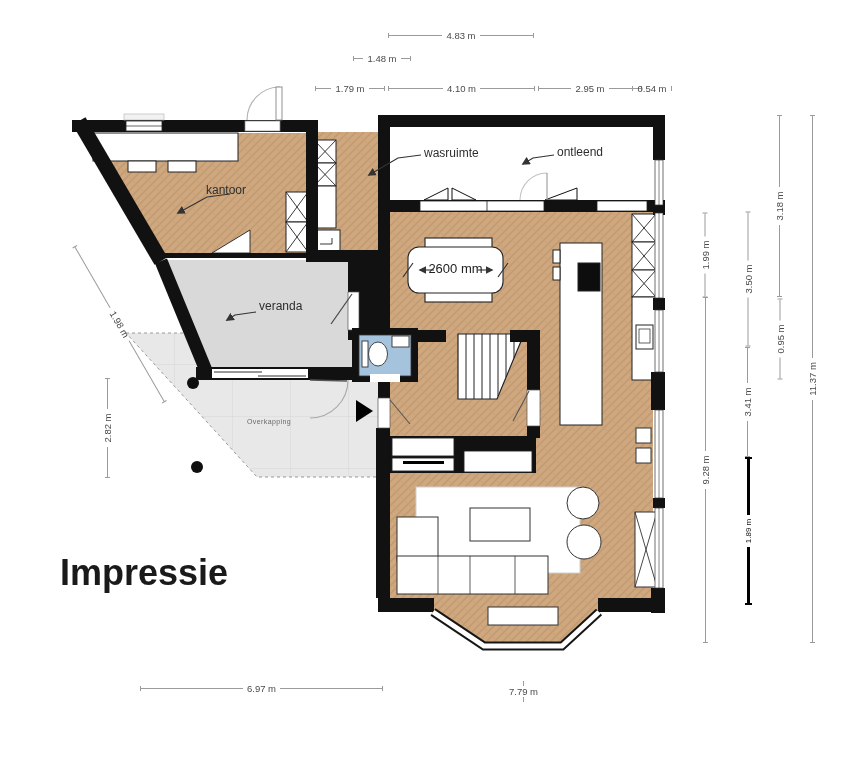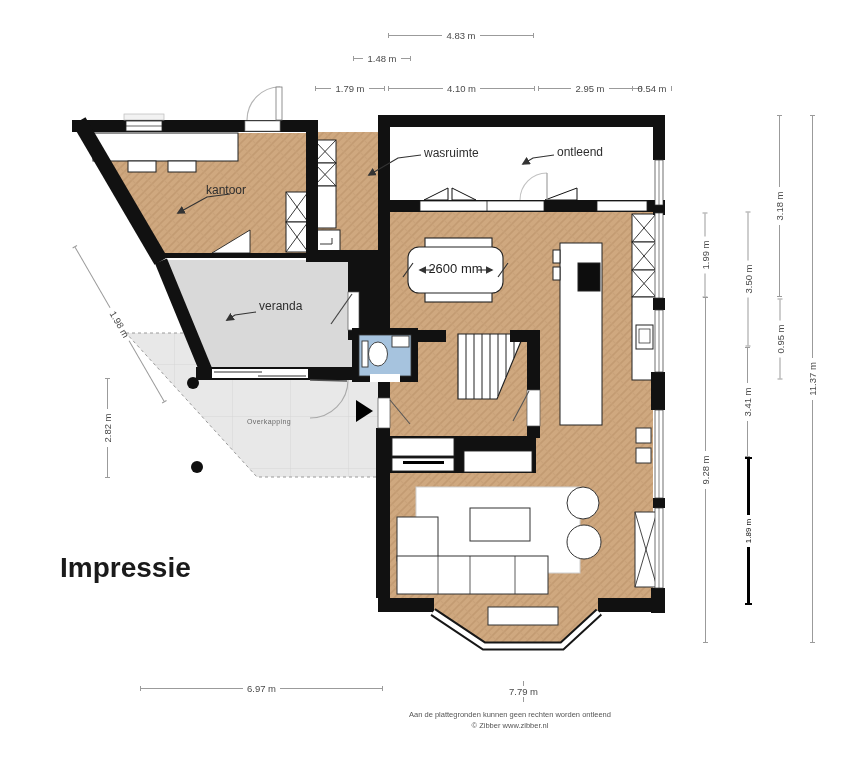--- a/index.html
+++ b/index.html
@@ -14,21 +14,21 @@
   .dim .lbl{padding:0 4px;flex:0 0 auto;}
   .dim.v{transform:rotate(-90deg);}
   .dim.diag{transform:rotate(60deg);}
   .dim.dark{color:#111;font-size:8px;}
   .dim.dark .ln{height:3px;background:#000;}
   .dim.dark::before,.dim.dark::after{background:#000;width:2px;height:7px;}
   
   .rlabel{position:absolute;font-size:12px;color:#2e2e2e;}
   .slabel{position:absolute;font-size:7px;color:#6a6a6a;letter-spacing:.4px;}
   .tbl-label{position:absolute;font-size:13px;color:#222;text-align:center;}
-  #title{position:absolute;left:60px;top:552px;font-size:28px;font-weight:600;color:#1a1a1a;}
+  #title{position:absolute;left:60px;top:552px;font-size:36px;font-weight:600;color:#1a1a1a;}
   #footer{position:absolute;left:330px;top:710px;width:360px;text-align:center;
           font-size:7.5px;color:#555;line-height:1.45;}
 </style>
 </head>
 <body>
 
 <div id="canvas">
 
 <svg width="868" height="768" viewBox="0 0 868 768">
   <defs>
@@ -331,18 +331,14 @@
     <span class="ln"></span>
       <span class="lbl">6.97 m</span>
       <span class="ln"></span>
     </div>
   <div class="dim" style="left:392px;top:681px;width:263px;flex-direction:column;">
     <span class="ln"></span>
       <span class="lbl">7.79 m</span>
       <span class="ln"></span>
     </div>
 
-  <div id="footer">
-    <div>Aan de plattegronden kunnen geen rechten worden ontleend</div>
-    <div>© Zibber www.zibber.nl</div>
-  </div>
 
 </div>
 
 </body></html>

